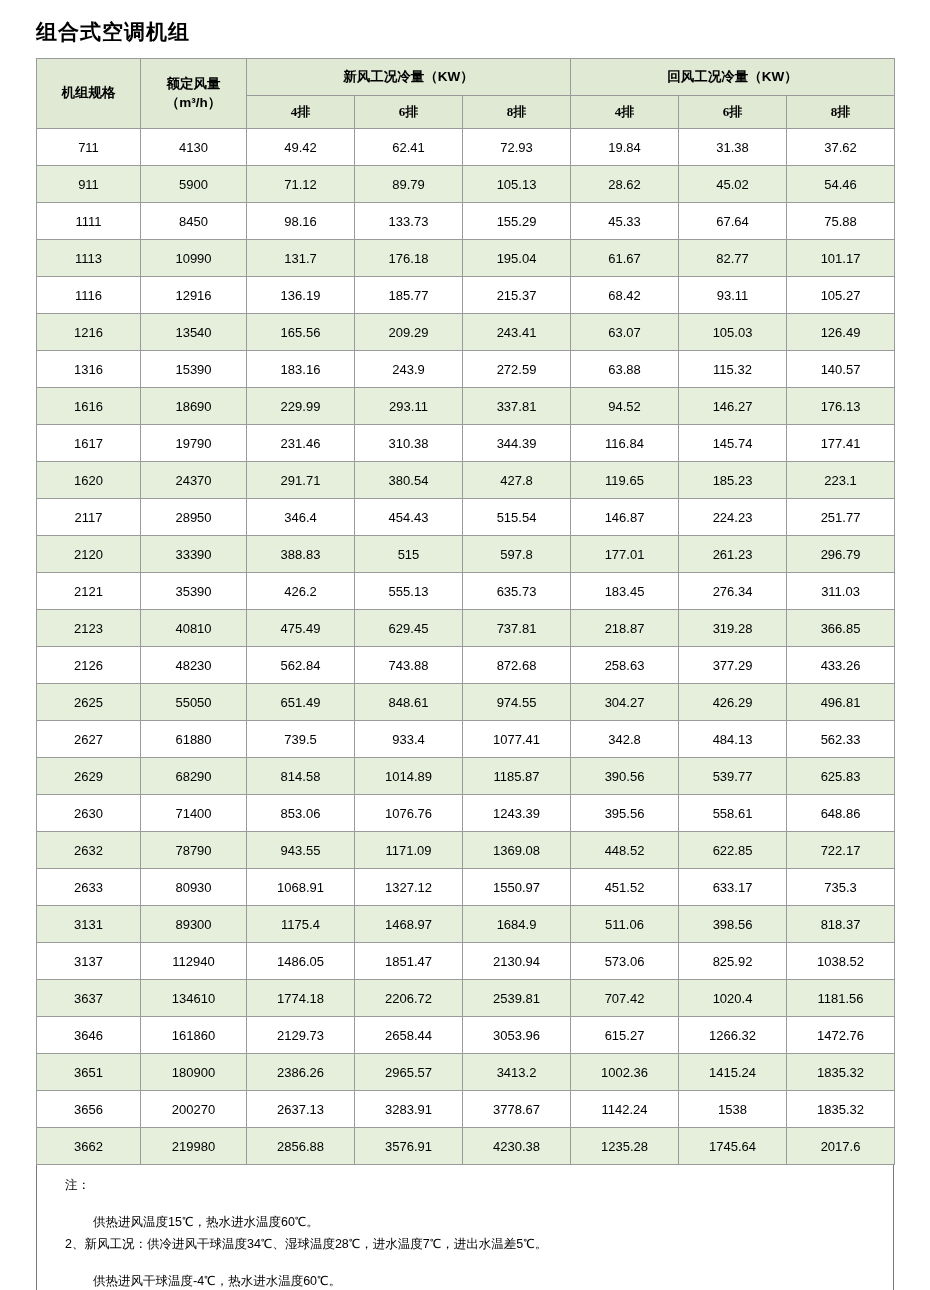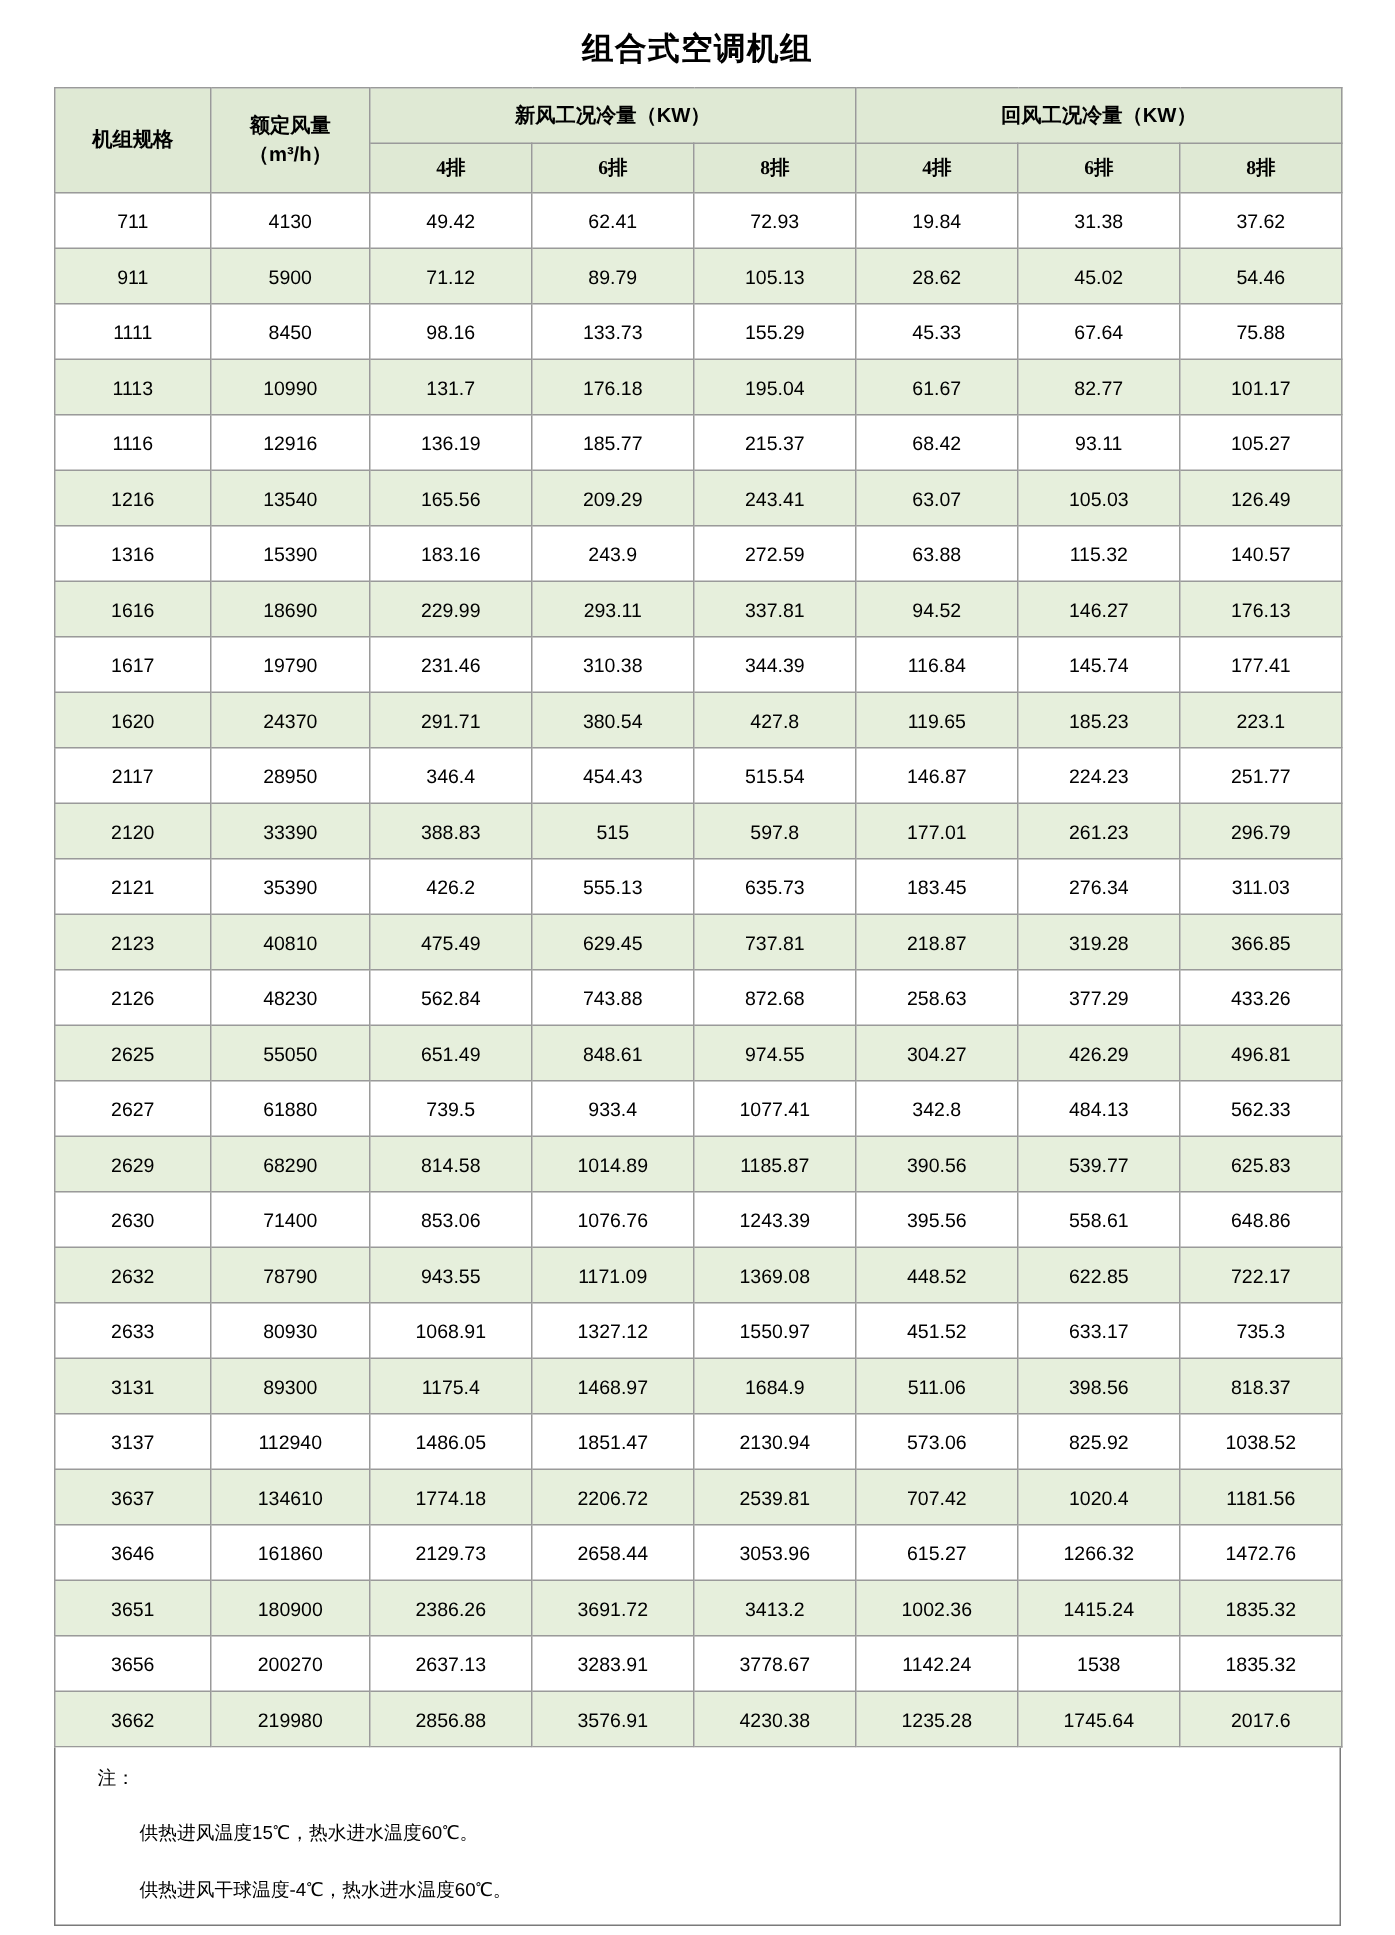--- a/index.html
+++ b/index.html
@@ -12,21 +12,21 @@
     min-height: 1290px;
     font-family: "Liberation Sans", sans-serif;
     color: #111;
   }
   .page {
     width: 930px;
     box-sizing: border-box;
     padding: 10px 36px 0 36px;
   }
   .doc-title {
-    text-align: center;
+    text-align: left;
     font-size: 21px;
     font-weight: bold;
     letter-spacing: 1px;
     margin: 8px 0 12px 0;
     color: #000;
   }
   table.spec {
     border-collapse: collapse;
     width: 858px;
     table-layout: fixed;
@@ -365,21 +365,21 @@
           <td>2658.44</td>
           <td>3053.96</td>
           <td>615.27</td>
           <td>1266.32</td>
           <td>1472.76</td>
         </tr>
         <tr class="even">
           <td>3651</td>
           <td>180900</td>
           <td>2386.26</td>
-          <td>3691.72</td>
+          <td>2965.57</td>
           <td>3413.2</td>
           <td>1002.36</td>
           <td>1415.24</td>
           <td>1835.32</td>
         </tr>
         <tr class="odd">
           <td>3656</td>
           <td>200270</td>
           <td>2637.13</td>
           <td>3283.91</td>
@@ -397,16 +397,17 @@
           <td>1235.28</td>
           <td>1745.64</td>
           <td>2017.6</td>
         </tr>
       </tbody>
   </table>
 
   <div class="notes">
     <div class="ln indent1">注：</div>
     <div class="ln indent2">供热进风温度15℃，热水进水温度60℃。</div>
+    <div class="ln indent1">2、新风工况：供冷进风干球温度34℃、湿球温度28℃，进水温度7℃，进出水温差5℃。</div>
     <div class="ln indent2">供热进风干球温度-4℃，热水进水温度60℃。</div>
   </div>
 
 </div>
 
 </body></html>

